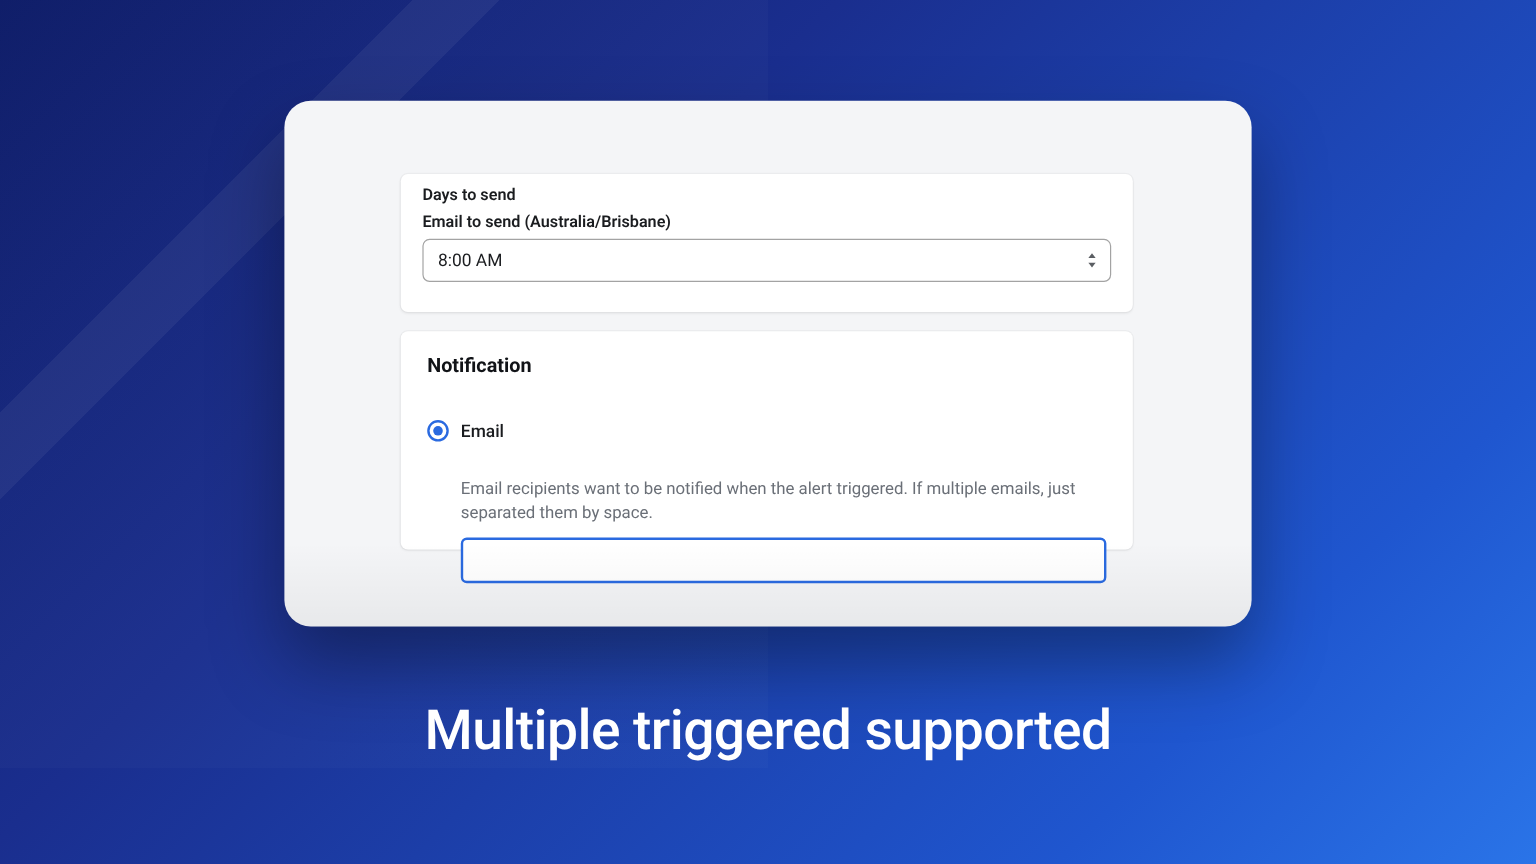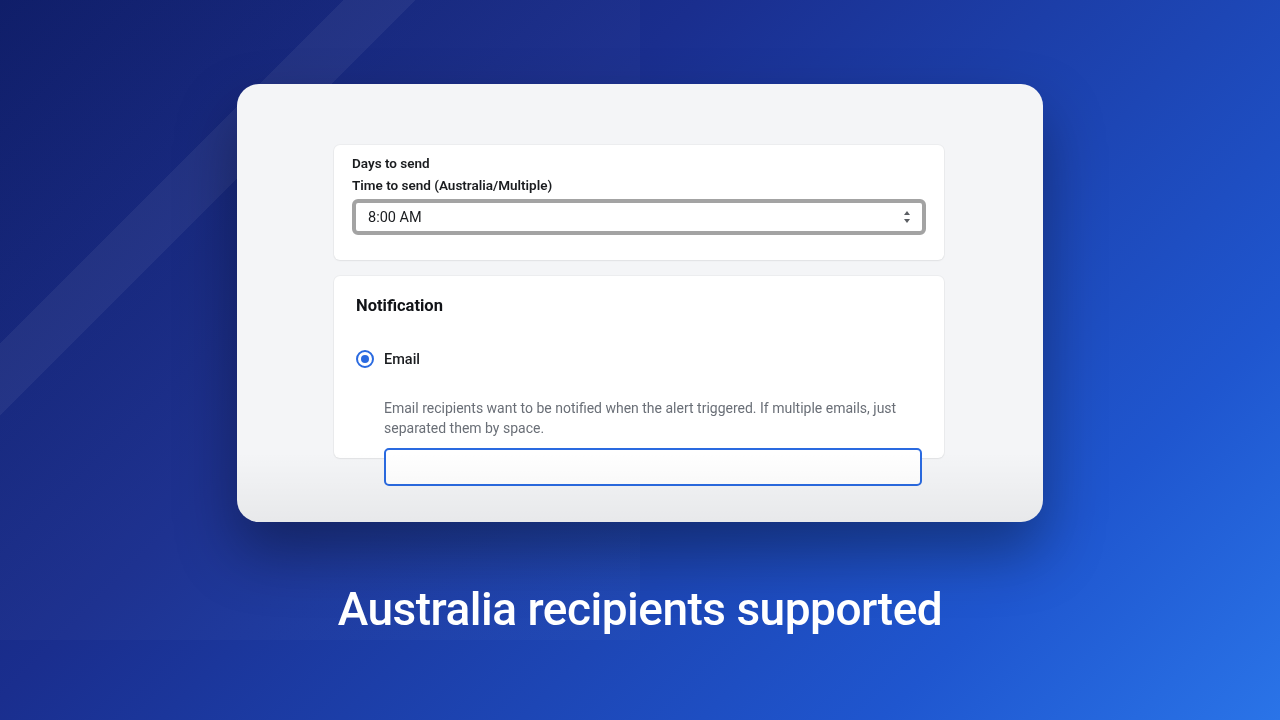--- a/index.html
+++ b/index.html
@@ -57,21 +57,21 @@
     font-weight: 600;
     color: #1a1c1f;
     margin-bottom: 6px;
   }
   .label-sm + .label-sm { margin-top: 6px; }
 
   .select {
     position: relative;
     width: 100%;
     height: 36px;
-    border: 4px solid #a3a3a3;
+    border: 1px solid #a3a3a3;
     border-radius: 6px;
     background: #fff;
     display: flex;
     align-items: center;
     padding: 0 12px;
     font-size: 14.5px;
     color: #1a1c1f;
     cursor: pointer;
   }
   .select .caret {
@@ -155,21 +155,21 @@
 </style>
 </head>
 <body>
 
 <div class="bg">
 
   <div class="card">
 
     <div class="panel panel1">
       <div class="label-sm">Days to send</div>
-      <div class="label-sm">Time to send (Australia/Multiple)</div>
+      <div class="label-sm">Email to send (Australia/Brisbane)</div>
       <div class="select">
         <span>8:00 AM</span>
         <span class="caret"></span>
       </div>
     </div>
 
     <div class="panel panel2">
       <div class="section-title">Notification</div>
 
       <div class="radio-row">
@@ -178,14 +178,14 @@
       </div>
 
       <div class="help-text">Email recipients want to be notified when the alert triggered. If multiple emails, just separated them by space.</div>
 
       <input type="text" class="text-input" value="" style="">
     </div>
 
     <div class="fade-bottom"></div>
   </div>
 
-  <div class="headline">Australia recipients supported</div>
+  <div class="headline">Multiple triggered supported</div>
 </div>
 
 </body></html>

